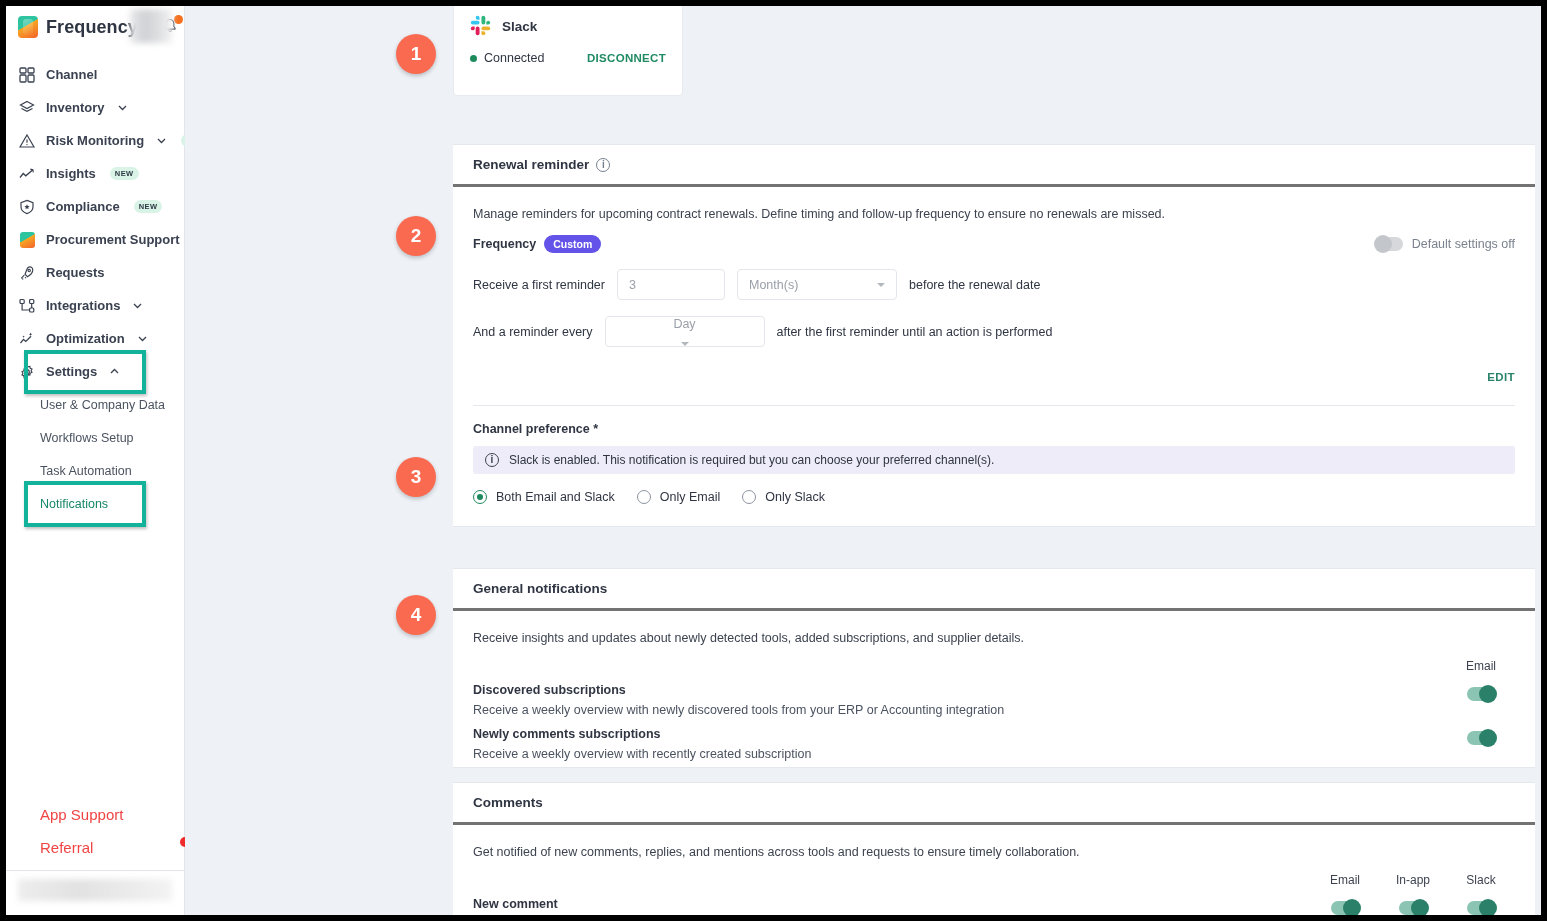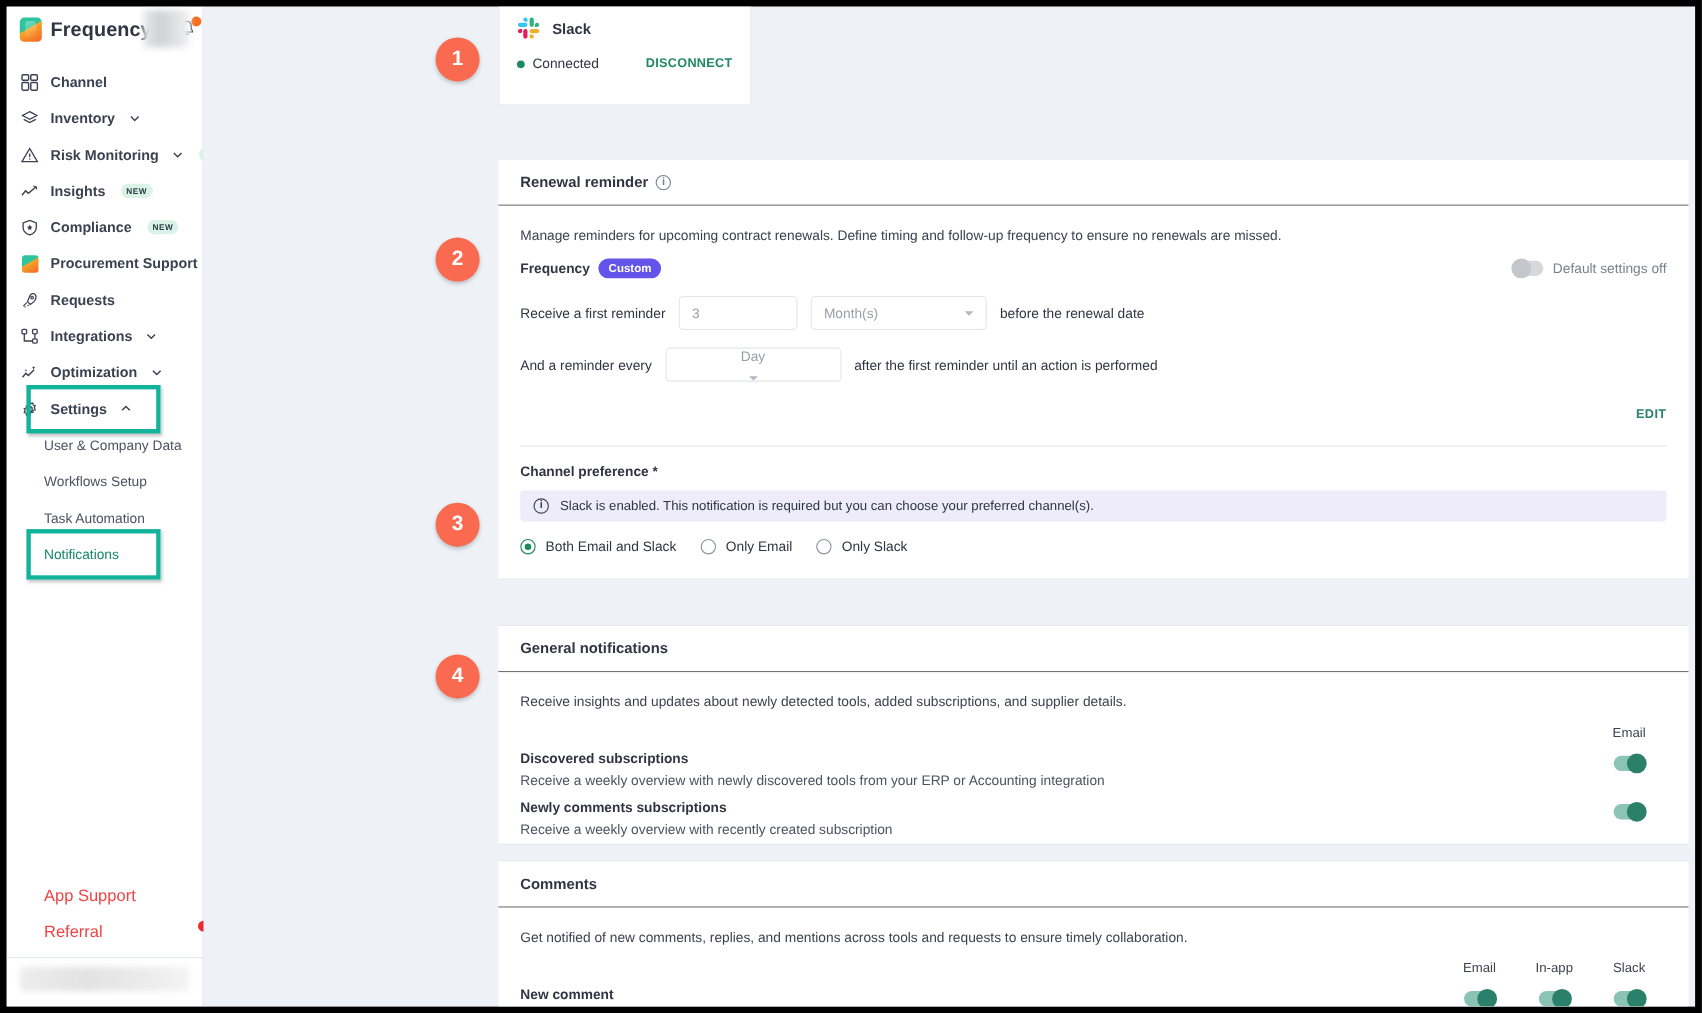--- a/index.html
+++ b/index.html
@@ -131,21 +131,21 @@
   .conn-dot { width:7px;height:7px;border-radius:50%;background:#1d8a5c; }
   .disconnect { font-size:11.5px; font-weight:700; color:#1f8a63; letter-spacing:.3px; cursor:pointer; }
 
   
   .section {
     position: absolute; left: 268px; width: 1082px;
     background: #fff; border-top: 1px solid #e4e7ec; border-bottom: 1px solid #e4e7ec;
   }
   .sec-head {
     height: 42px; display: flex; align-items: center; gap: 7px;
-    padding: 0 20px; border-bottom: 1px solid #737373;
+    padding: 0 20px; border-bottom: 3px solid #737373;
   }
   .sec-title { font-size: 13.5px; font-weight: 700; color: #2f3542; }
   .info-circ {
     width: 14px; height: 14px; border-radius: 50%;
     border: 1.2px solid #77808d; color: #77808d;
     font-size: 10px; line-height: 12px; text-align: center; font-weight: 600;
   }
   .sec-desc { font-size: 12.5px; color: #3c434f; padding: 20px 20px 0 20px; }
 
   .freq-row {

